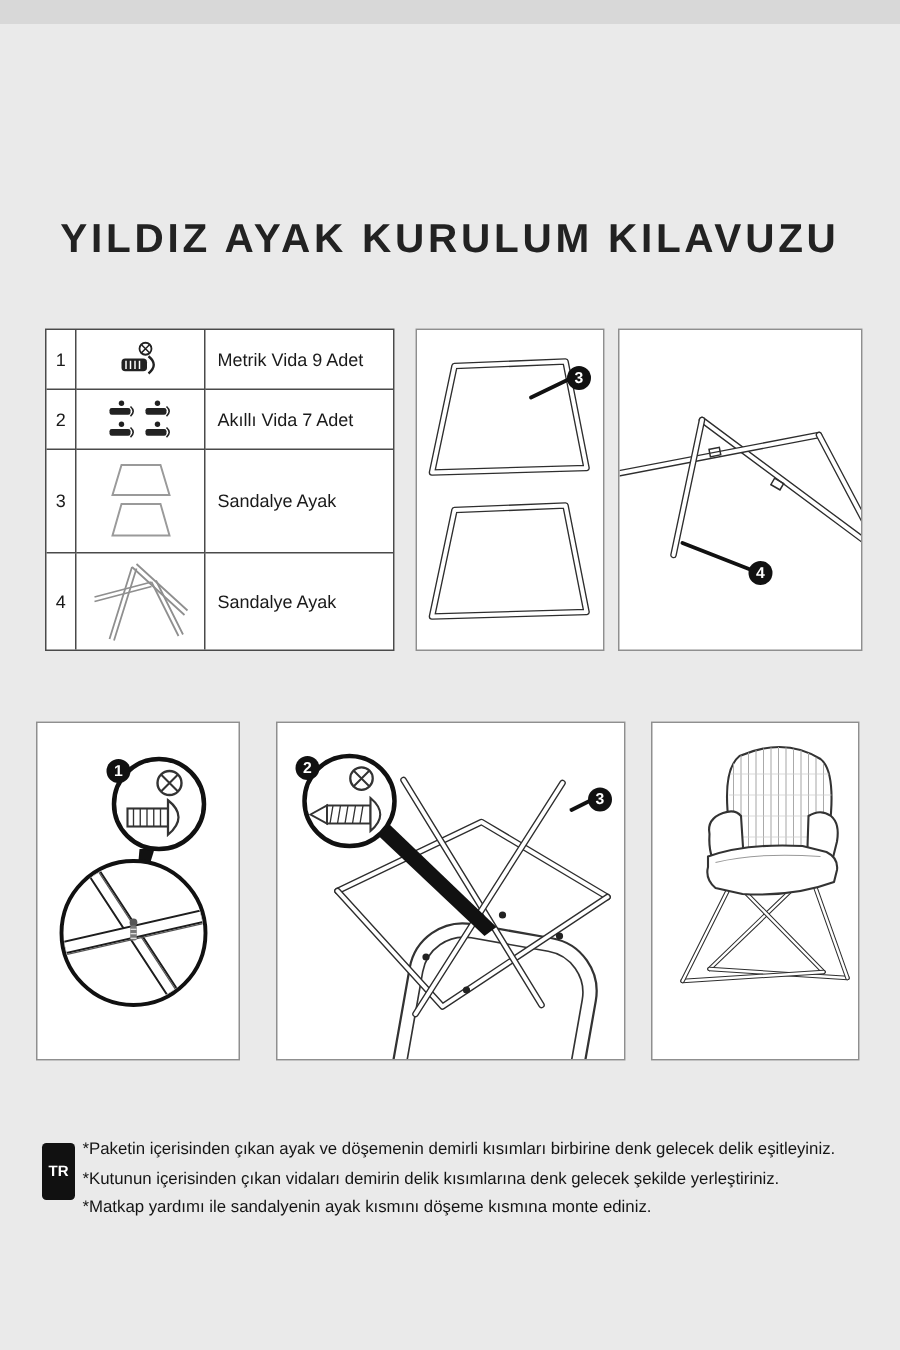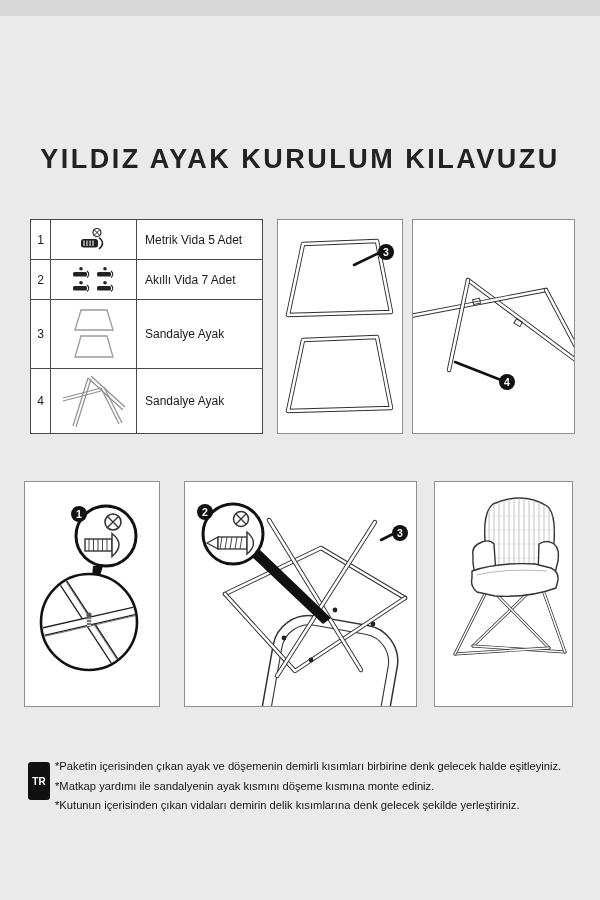--- a/index.html
+++ b/index.html
@@ -74,21 +74,21 @@
     <div class="cell">1</div>
     <div class="cell">
       <svg width="44" height="28" viewBox="0 0 44 28">
         <circle cx="25" cy="6.5" r="4" fill="none" stroke="#222" stroke-width="1.2"></circle>
         <path d="M22.2,3.7 L27.8,9.3 M27.8,3.7 L22.2,9.3" stroke="#222" stroke-width="1"></path>
         <rect x="9" y="13" width="17" height="8.5" rx="2.5" fill="#222"></rect>
         <path d="M12,14.5 V20 M15,14.5 V20 M18,14.5 V20 M21,14.5 V20" stroke="#fff" stroke-width="1"></path>
         <path d="M27,11.5 Q34,17.2 27,23" fill="none" stroke="#222" stroke-width="1.6"></path>
       </svg>
     </div>
-    <div class="cell last-col">Metrik Vida 5 Adet</div>
+    <div class="cell last-col">Metrik Vida 9 Adet</div>
 
     <div class="cell">2</div>
     <div class="cell">
       <svg width="50" height="30" viewBox="0 0 50 30">
         <g fill="#222">
           <g transform="translate(3,2)">
             <circle cx="9" cy="1.8" r="1.8"></circle>
               <rect x="1" y="5" width="14" height="4.5" rx="1.5"></rect>
             <path d="M15,4 Q18.6,7.2 15,10.5" fill="none" stroke="#222" stroke-width="1.1"></path>
           </g>
@@ -298,19 +298,19 @@
       <path class="outline" d="M104,62 Q112,57 119,62 Q125,67 123,79 L119,95 L103,93 Z"></path>
 
       <path class="outline" d="M37,89 Q62,80 100,82 L116,86 Q124,90 123,98 L121,106 Q94,116 60,114 L42,110 Q35,104 37,96 Z"></path>
       <path d="M42,93 Q70,86 112,89" stroke="#999" stroke-width="0.7" fill="none"></path>
     </svg>
   </div>
 
   <div class="footer">
     <div class="tr-badge">TR</div>
     <div class="notes">
-      <div>*Paketin içerisinden çıkan ayak ve döşemenin demirli kısımları birbirine denk gelecek halde eşitleyiniz.</div>
+      <div>*Paketin içerisinden çıkan ayak ve döşemenin demirli kısımları birbirine denk gelecek delik eşitleyiniz.</div>
+      <div>*Kutunun içerisinden çıkan vidaları demirin delik kısımlarına denk gelecek şekilde yerleştiriniz.</div>
       <div>*Matkap yardımı ile sandalyenin ayak kısmını döşeme kısmına monte ediniz.</div>
-      <div>*Kutunun içerisinden çıkan vidaları demirin delik kısımlarına denk gelecek şekilde yerleştiriniz.</div>
     </div>
   </div>
 
 </div>
 
 </body></html>

